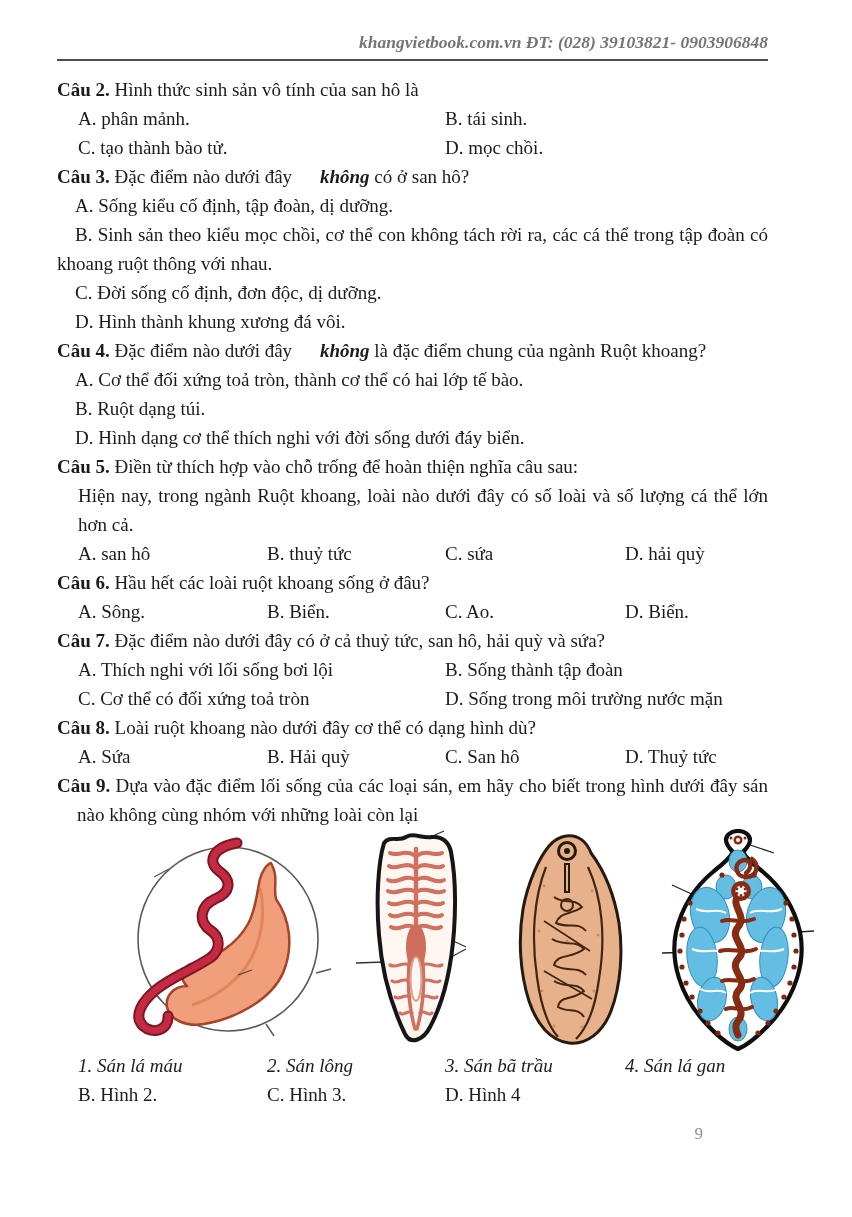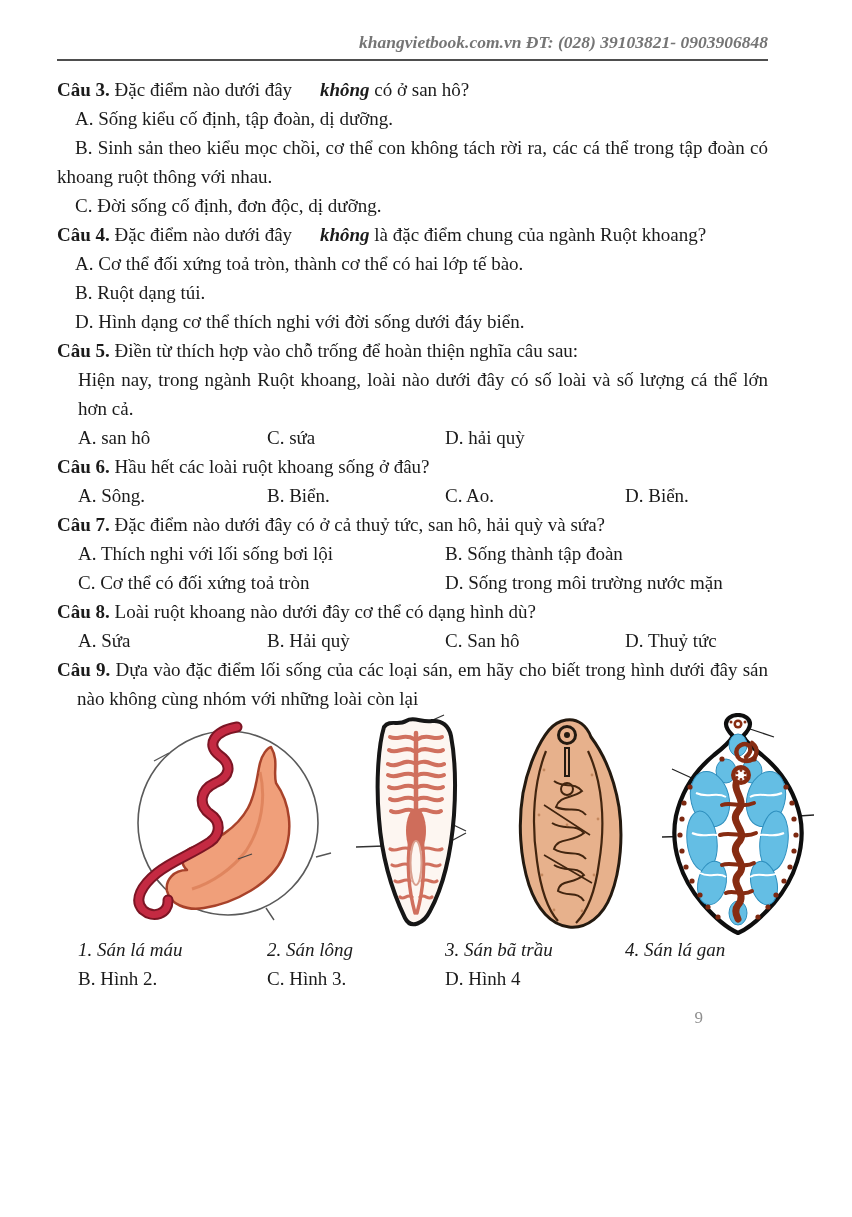--- a/index.html
+++ b/index.html
@@ -51,40 +51,53 @@
 <body>
 
 <div class="page">
 
   <div class="header">
     <span>khangvietbook.com.vn ĐT: (028) 39103821- 0903906848</span>
   </div>
 
   <div class="content">
 
+    <div>
+      <p class="stem"><span class="qlabel">Câu 2.</span> <span>Hình thức sinh sản vô tính của san hô là</span><span class="em"></span><span></span></p>
+      <div class="opt-grid2">
+        <span>A. phân mảnh.</span>
+        <span>B. tái sinh.</span>
+      </div>
+      <div class="opt-grid2">
+        <span>C. tạo thành bào tử.</span>
+        <span>D. mọc chồi.</span>
+      </div>
+    </div>
 
     <div>
       <p class="stem"><span class="qlabel">Câu 3.</span> <span>Đặc điểm nào dưới đây </span><span class="em">không</span><span> có ở san hô?</span></p>
       <p class="opt-line">A. Sống kiểu cố định, tập đoàn, dị dưỡng.</p>
       <p class="opt-hang">B. Sinh sản theo kiểu mọc chồi, cơ thể con không tách rời ra, các cá thể trong tập đoàn có khoang ruột thông với nhau.</p>
       <p class="opt-line">C. Đời sống cố định, đơn độc, dị dưỡng.</p>
+      <p class="opt-line">D. Hình thành khung xương đá vôi.</p>
     </div>
 
     <div>
       <p class="stem"><span class="qlabel">Câu 4.</span> <span>Đặc điểm nào dưới đây </span><span class="em">không</span><span> là đặc điểm chung của ngành Ruột khoang?</span></p>
       <p class="opt-line">A. Cơ thể đối xứng toả tròn, thành cơ thể có hai lớp tế bào.</p>
       <p class="opt-line">B. Ruột dạng túi.</p>
       <p class="opt-line">D. Hình dạng cơ thể thích nghi với đời sống dưới đáy biển.</p>
     </div>
 
     <div>
       <p class="stem"><span class="qlabel">Câu 5.</span> <span>Điền từ thích hợp vào chỗ trống để hoàn thiện nghĩa câu sau:</span></p>
       <p class="qbody">Hiện nay, trong ngành Ruột khoang, loài nào dưới đây có số loài và số lượng cá thể lớn hơn cả.</p>
       <div class="opt-grid4">
         <span>A. san hô</span>
+        <span>B. thuỷ tức</span>
         <span>C. sứa</span>
         <span>D. hải quỳ</span>
       </div>
     </div>
 
     <div>
       <p class="stem"><span class="qlabel">Câu 6.</span> <span>Hầu hết các loài ruột khoang sống ở đâu?</span></p>
       <div class="opt-grid4">
         <span>A. Sông.</span>
         <span>B. Biển.</span>

